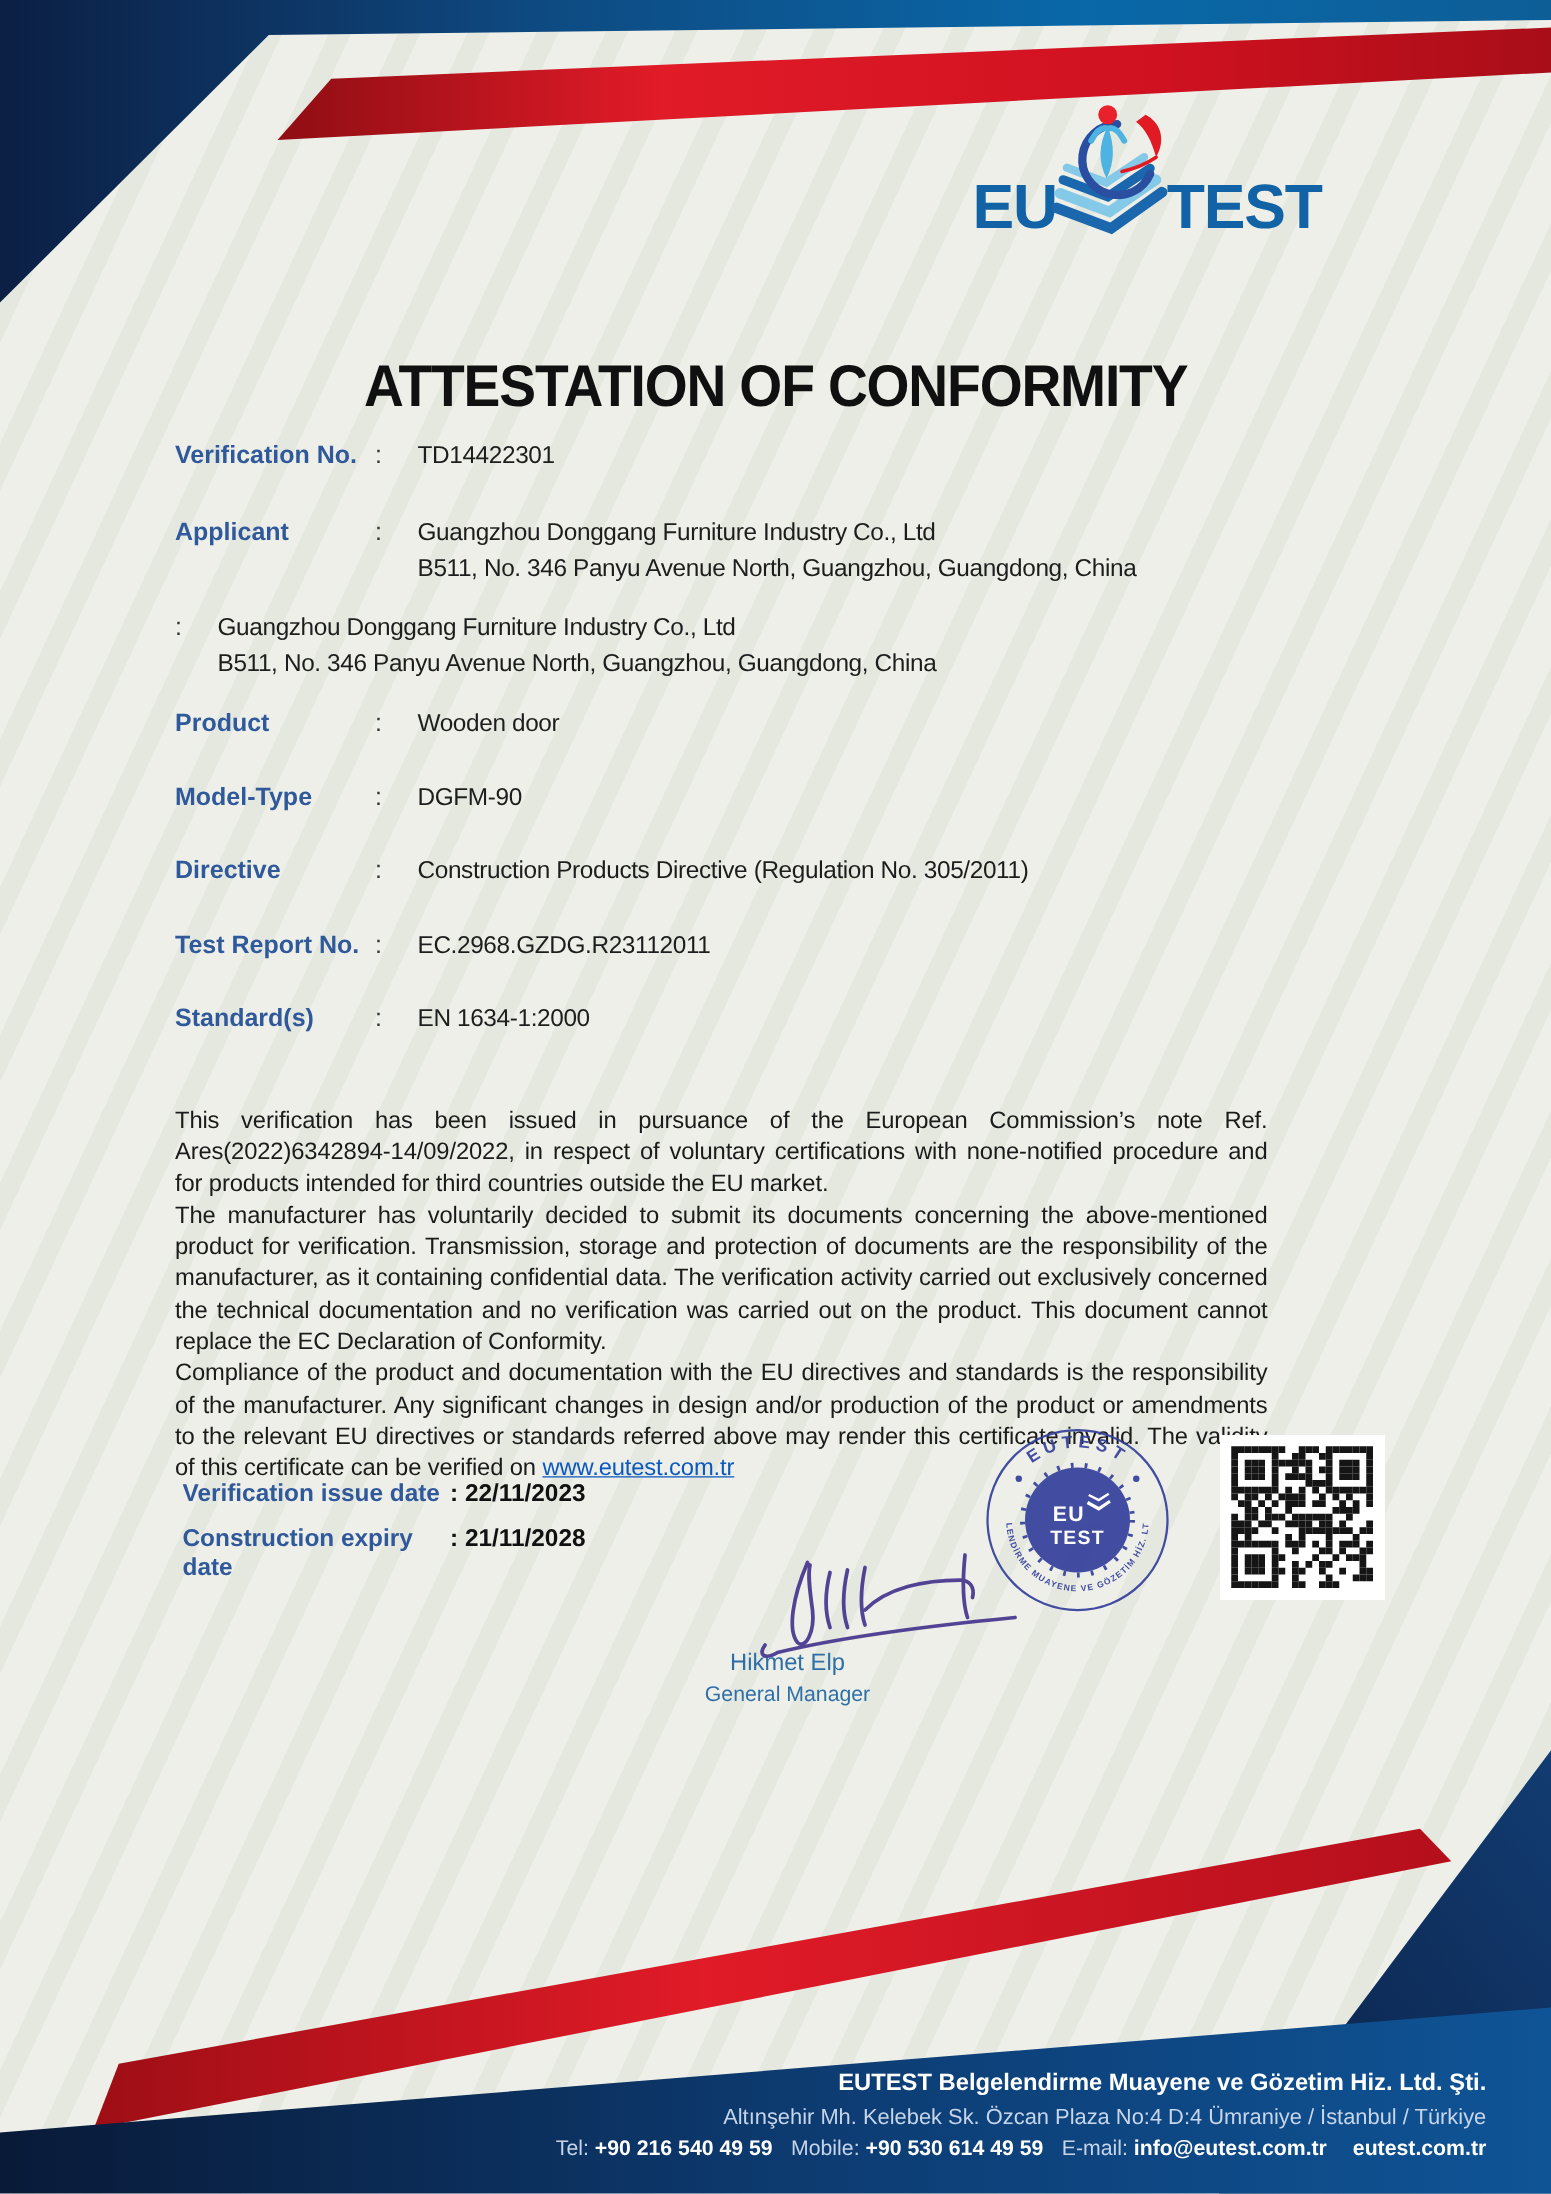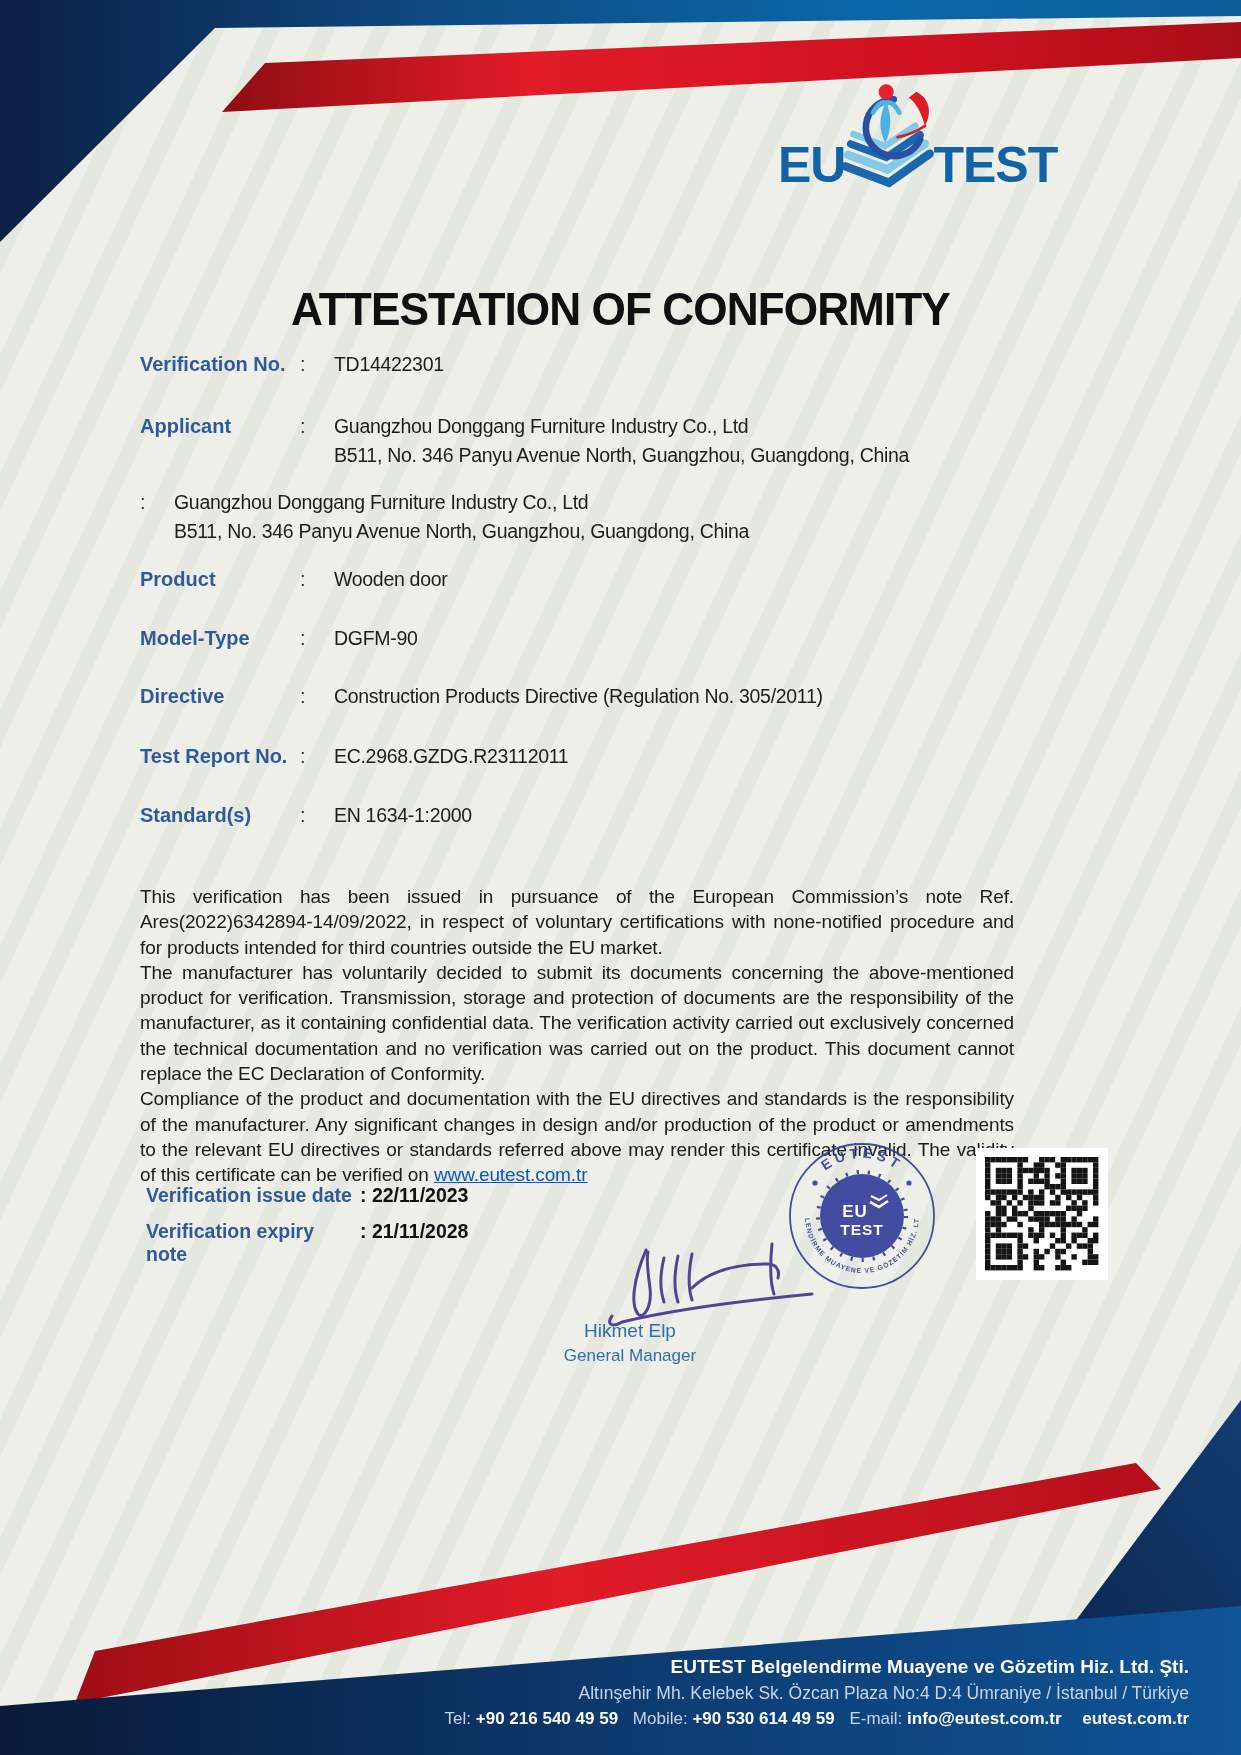--- a/index.html
+++ b/index.html
@@ -172,21 +172,21 @@
       <p>This verification has been issued in pursuance of the European Commission’s note Ref. Ares(2022)6342894-14/09/2022, in respect of voluntary certifications with none-notified procedure and for products intended for third countries outside the EU market.</p>
       <p>The manufacturer has voluntarily decided to submit its documents concerning the above-mentioned product for verification. Transmission, storage and protection of documents are the responsibility of the manufacturer, as it containing confidential data. The verification activity carried out exclusively concerned the technical documentation and no verification was carried out on the product. This document cannot replace the EC Declaration of Conformity.</p>
       <p><span>Compliance of the product and documentation with the EU directives and standards is the responsibility of the manufacturer. Any significant changes in design and/or production of the product or amendments to the relevant EU directives or standards referred above may render this certificate invalid. The validity of this certificate can be verified on </span><a>www.eutest.com.tr</a></p>
     </div>
 
     <div class="drow" style="top:1184px">
       <div class="dlabel">Verification issue date</div>
       <div class="dvalue">: 22/11/2023</div>
     </div>
     <div class="drow" style="top:1220px">
-      <div class="dlabel">Verification expiry note</div>
+      <div class="dlabel">Construction expiry date</div>
       <div class="dvalue">: 21/11/2028</div>
     </div>
 
     <svg class="seal" width="160" height="160" viewBox="0 0 160 160">
       <g opacity="0.92">
         <circle cx="80" cy="80" r="72" fill="none" stroke="#343f9b" stroke-width="1.8"></circle>
         <defs>
           <path id="sealTop" d="M 22 80 A 58 58 0 0 1 138 80"></path>
           <path id="sealBot" d="M 23 80 A 57 57 0 0 0 137 80"></path>
         </defs>

